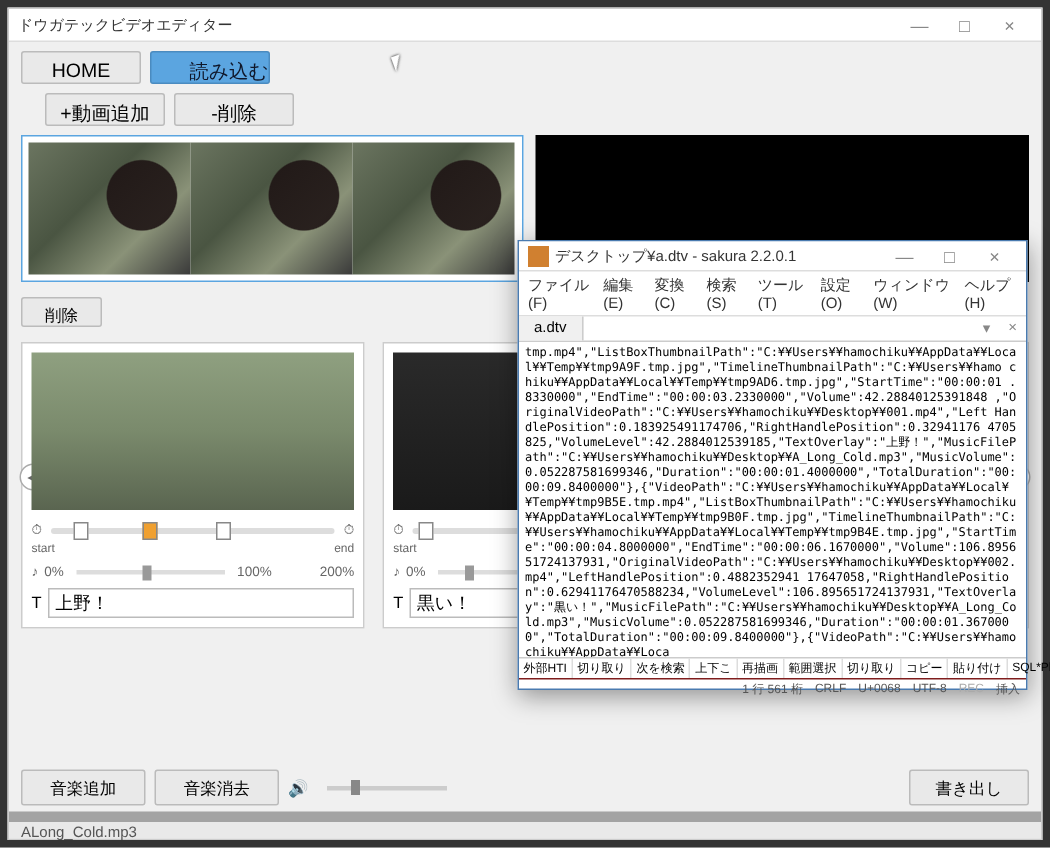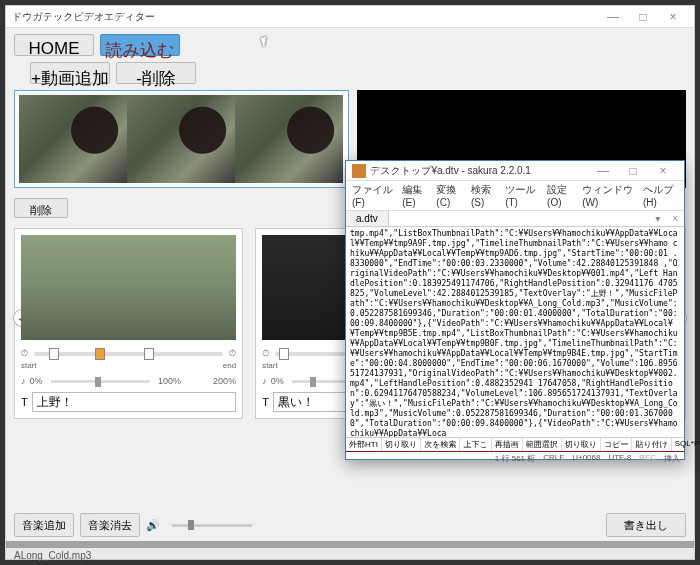--- a/index.html
+++ b/index.html
@@ -2,23 +2,23 @@
 <html><head>
 <meta charset="utf-8">
 <style>
 * { box-sizing: border-box; margin: 0; padding: 0; font-family: "Meiryo", "MS PGothic", sans-serif; }
 body { background: #333; width: 700px; height: 565px; position: relative; overflow: hidden; }
 .app { position: absolute; top: 5px; left: 5px; width: 690px; height: 555px; background: #f0f0f0; border: 1px solid #ccc; }
 .titlebar { height: 22px; background: #fff; display: flex; align-items: center; padding: 0 6px; font-size: 10px; color: #333; border-bottom: 1px solid #ddd; }
 .titlebar .title { flex: 1; }
 .titlebar .winbtn { width: 30px; text-align: center; color: #888; font-size: 12px; }
 .topbar { padding: 6px 8px; display: flex; gap: 6px; }
-.btn { background: #e9e9e9; border: 1px solid #bbb; border-radius: 2px; font-size: 17px; padding: 4px 0; text-align: center; cursor: pointer; }
+.btn { background: #e9e9e9; border: 1px solid #bbb; border-radius: 2px; font-size: 13px; padding: 4px 0; text-align: center; cursor: pointer; }
 .btn.big { width: 80px; height: 22px; }
-.btn.active { background: #5ba5e0; color: #7f1d1d; border-color: #4a8bc0; }
+.btn.active { background: #5ba5e0; color: #0f172a; border-color: #4a8bc0; text-align: right; }
 .row2 { padding: 0 24px 6px; display: flex; gap: 6px; }
 .middle { display: flex; padding: 0 8px; gap: 8px; }
 .thumbstrip { border: 1px solid #5ba5e0; background: #fff; padding: 4px; display: flex; gap: 0; width: 335px; height: 98px; }
 .thumb { width: 108px; height: 88px; background: linear-gradient(135deg,#6b7560 0%,#4a5542 40%,#8a9278 70%,#3a3a3a 100%); position: relative; }
 .thumb::after { content:""; position:absolute; inset:0; background: radial-gradient(circle at 70% 40%, rgba(30,20,20,0.9) 0, rgba(30,20,20,0.9) 25%, transparent 26%); }
 .preview { flex: 1; background: #000; height: 98px; }
 .delbar { padding: 10px 8px 4px; }
 .delbtn { width: 54px; height: 20px; font-size: 11px; }
 .clips { display: flex; gap: 12px; padding: 6px 8px; }
 .clip { flex: 1; border: 1px solid #ccc; background: #fff; padding: 6px; position: relative; min-height: 180px; }
@@ -33,21 +33,21 @@
 .handle.orange { background: #f0a030; }
 .handle.l { left: 8%; }
 .handle.m { left: 32%; }
 .handle.r { left: 58%; }
 .vol-row { display: flex; align-items: center; margin-top: 6px; font-size: 9px; color: #666; gap: 4px; }
 .vol-row .track { flex: 1; height: 3px; background: #ddd; position: relative; margin: 0 4px; }
 .vol-row .tick { position: absolute; top: -3px; width: 6px; height: 10px; background: #999; }
 .title-row { display: flex; align-items: center; margin-top: 6px; font-size: 11px; gap: 4px; }
 .title-row input { flex: 1; border: 1px solid #bbb; font-size: 12px; padding: 2px 4px; }
 .bottombar { position: absolute; bottom: 22px; left: 8px; right: 8px; display: flex; align-items: center; gap: 6px; }
-.bottombar .btn { width: 60px; height: 24px; font-size: 11px; }
+.bottombar .btn { width: 83px; height: 24px; font-size: 11px; }
 .spacer { flex: 1; }
 .volslider { width: 80px; height: 3px; background: #ccc; position: relative; margin-left: 6px; }
 .volslider .h { position: absolute; left: 20%; top: -4px; width: 6px; height: 10px; background: #888; }
 .statusbar { position: absolute; bottom: 0; left: 0; right: 0; height: 18px; background: #e9e9e9; font-size: 10px; color: #555; padding: 2px 8px; border-top: 7px solid #a3a3a3; }
 
 
 .sakura { position: absolute; top: 160px; left: 345px; width: 340px; height: 300px; background: #fff; border: 1px solid #4a7bb0; box-shadow: 0 4px 16px rgba(0,0,0,0.4); z-index: 10; }
 .sakura .titlebar { background: #fff; border-bottom: 1px solid #ddd; height: 20px; font-size: 10px; }
 .sakura .titlebar .ico { width: 14px; height: 14px; background: #d08030; margin-right: 4px; }
 .sakura .menubar { font-size: 10px; color: #333; padding: 2px 6px; border-bottom: 1px solid #ddd; display: flex; gap: 8px; }

